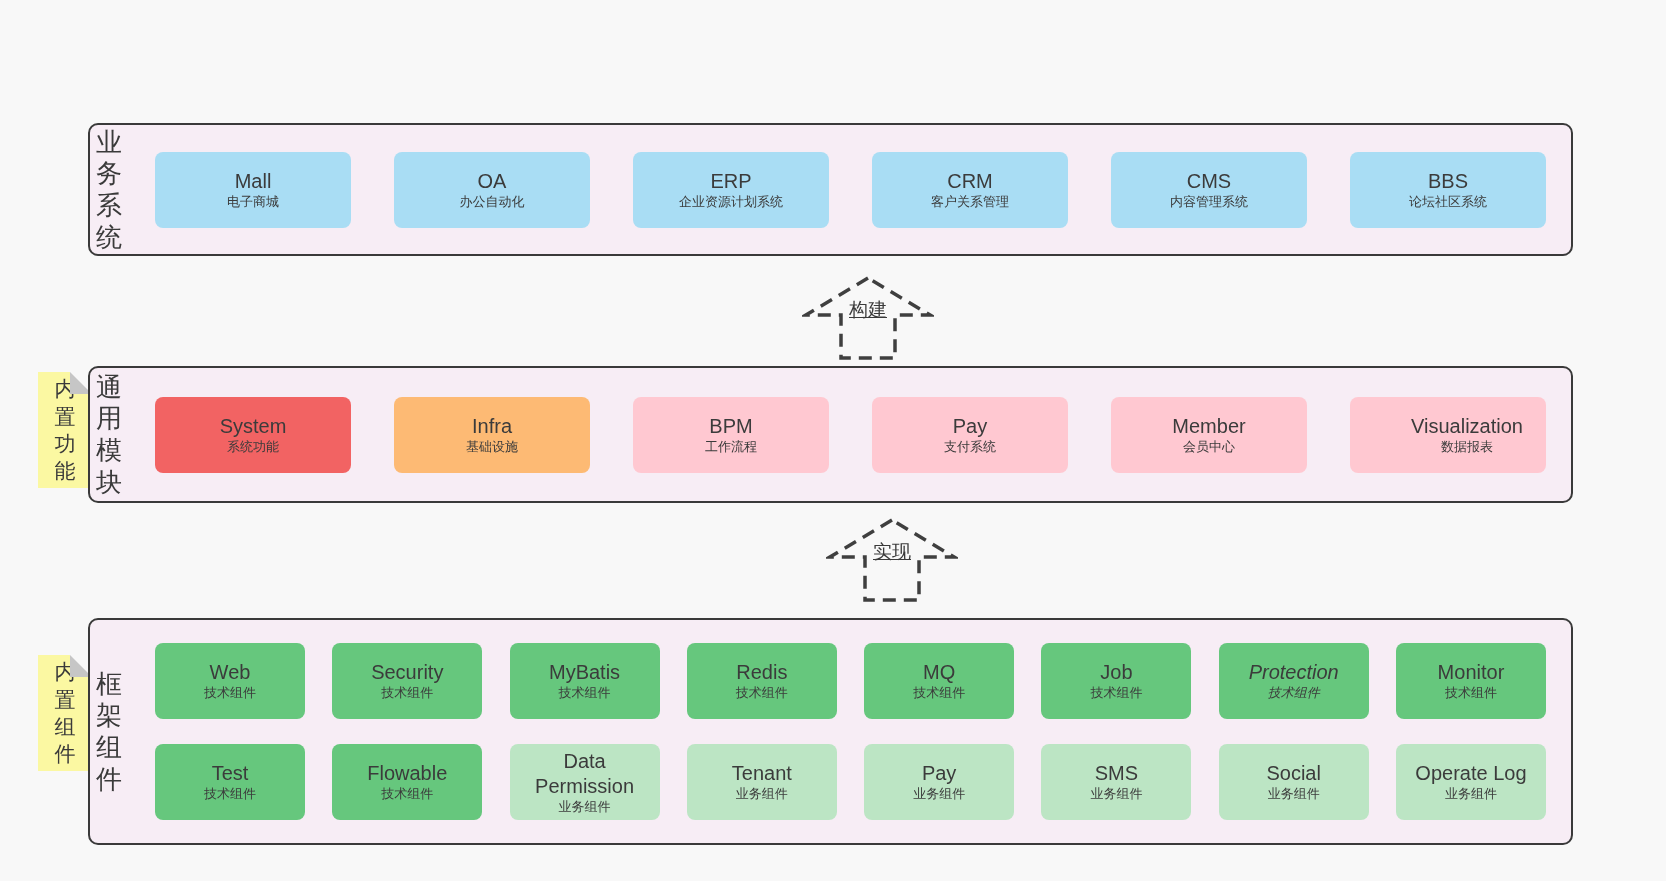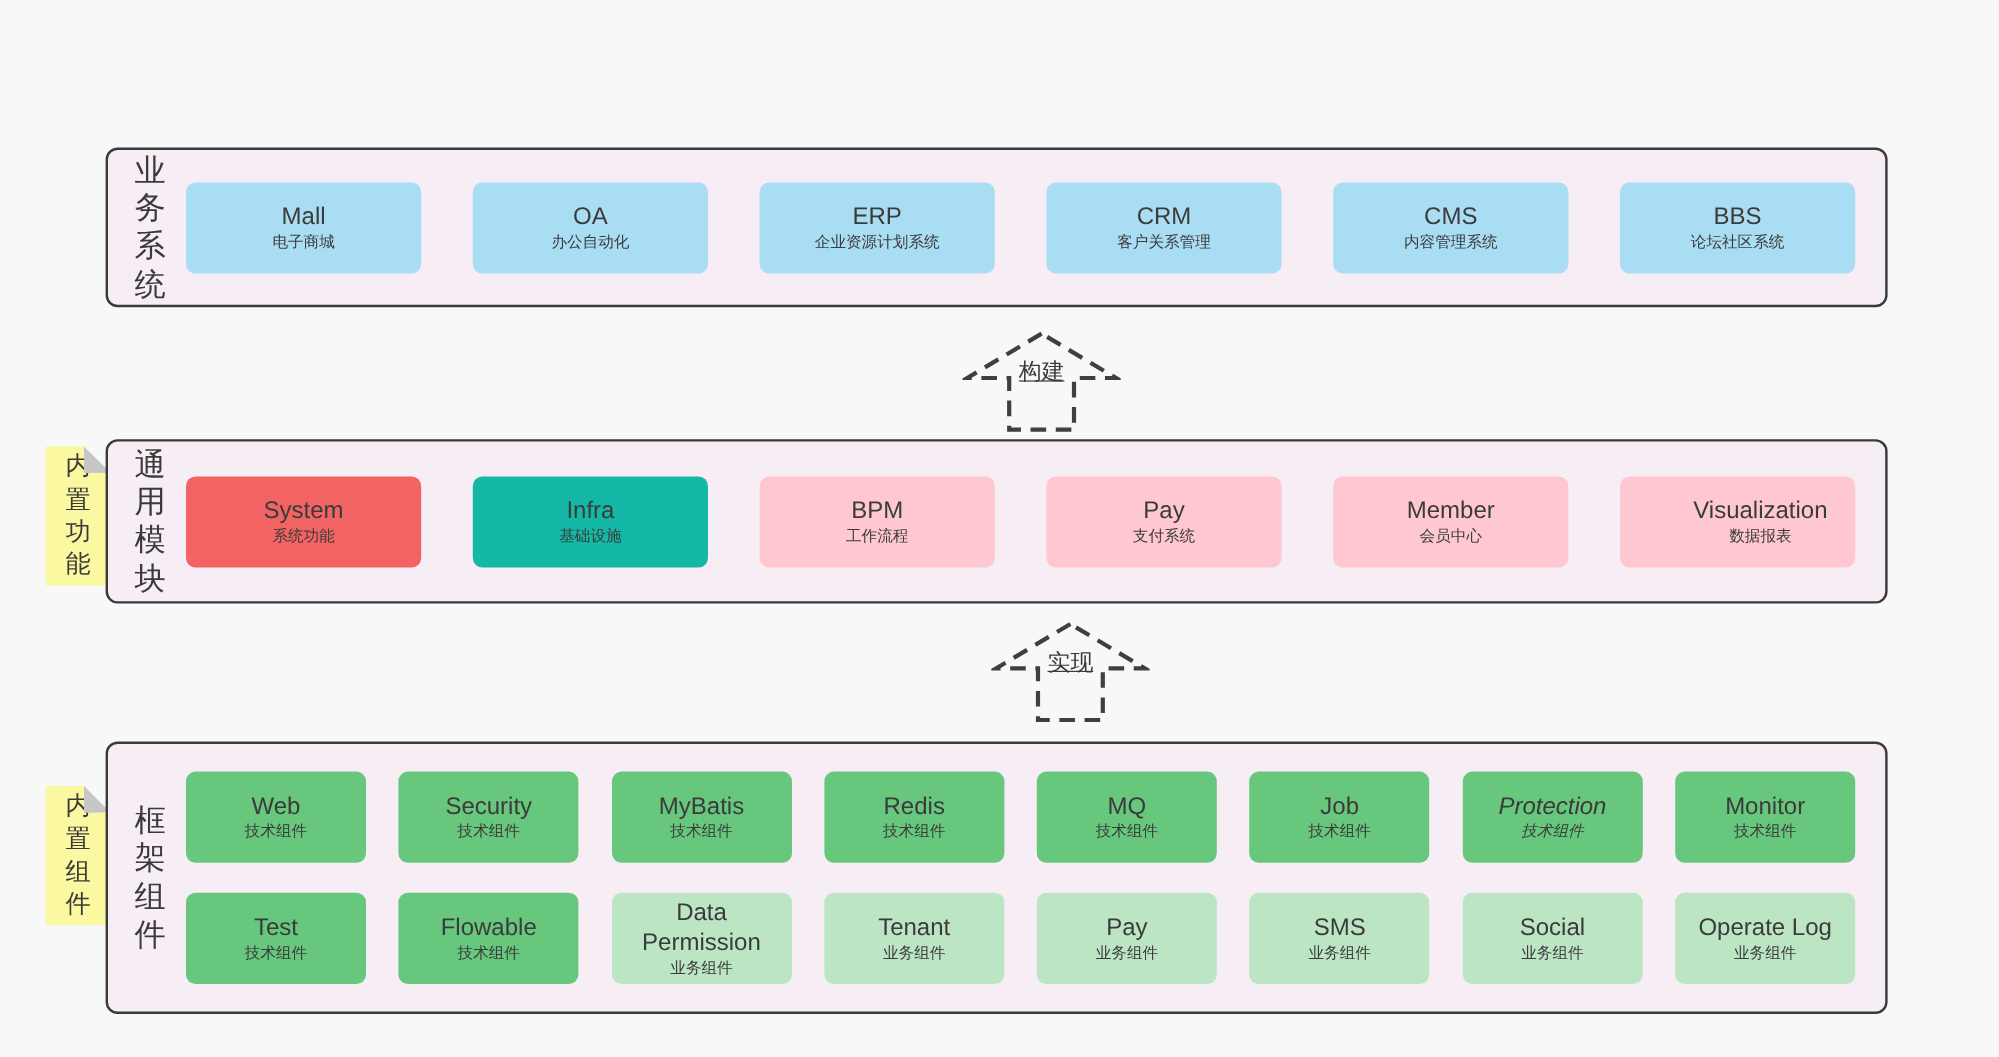--- a/index.html
+++ b/index.html
@@ -19,21 +19,21 @@
     border:2.5px solid #3a3a3a;
     border-radius:10px;
     box-sizing:border-box;
     z-index:1;
   }
   #layer-business{top:123px;height:133px;}
   #layer-common{top:366px;height:137px;}
   #layer-framework{top:618px;height:227px;}
 
   .side-label{
-    position:absolute;left:20px;top:50%;
+    position:absolute;left:4px;top:50%;
     transform:translateY(-50%);
     width:30px;
     font-size:26px;line-height:1.22;
     text-align:center;
     word-break:break-all;line-break:anywhere;
     color:#3a3a3a;
   }
 
   .rows{
     position:absolute;left:65px;right:25px;top:0;bottom:0;
@@ -138,21 +138,21 @@
     <span class="note-label">内置功能</span>
   </div>
   <section class="layer layer--six" id="layer-common">
     <div class="side-label">通用模块</div>
     <div class="rows">
         <div class="row">
           <div class="box" style="background: rgb(242, 99, 99);">
             <div class="box-title">System</div>
             <div class="box-sub">系统功能</div>
           </div>
-          <div class="box" style="background: #14b8a6;">
+          <div class="box" style="background: #fdba74;">
             <div class="box-title">Infra</div>
             <div class="box-sub">基础设施</div>
           </div>
           <div class="box" style="background: rgb(255, 200, 209);">
             <div class="box-title">BPM</div>
             <div class="box-sub">工作流程</div>
           </div>
           <div class="box" style="background: rgb(255, 200, 209);">
             <div class="box-title">Pay</div>
             <div class="box-sub">支付系统</div>

